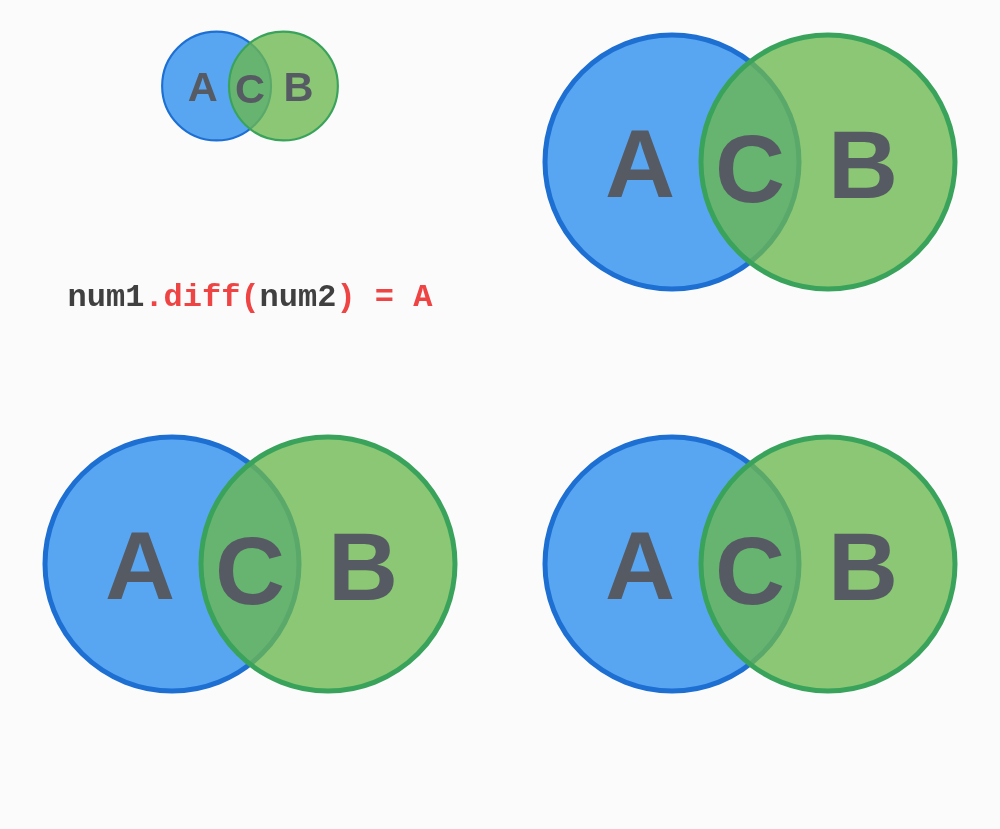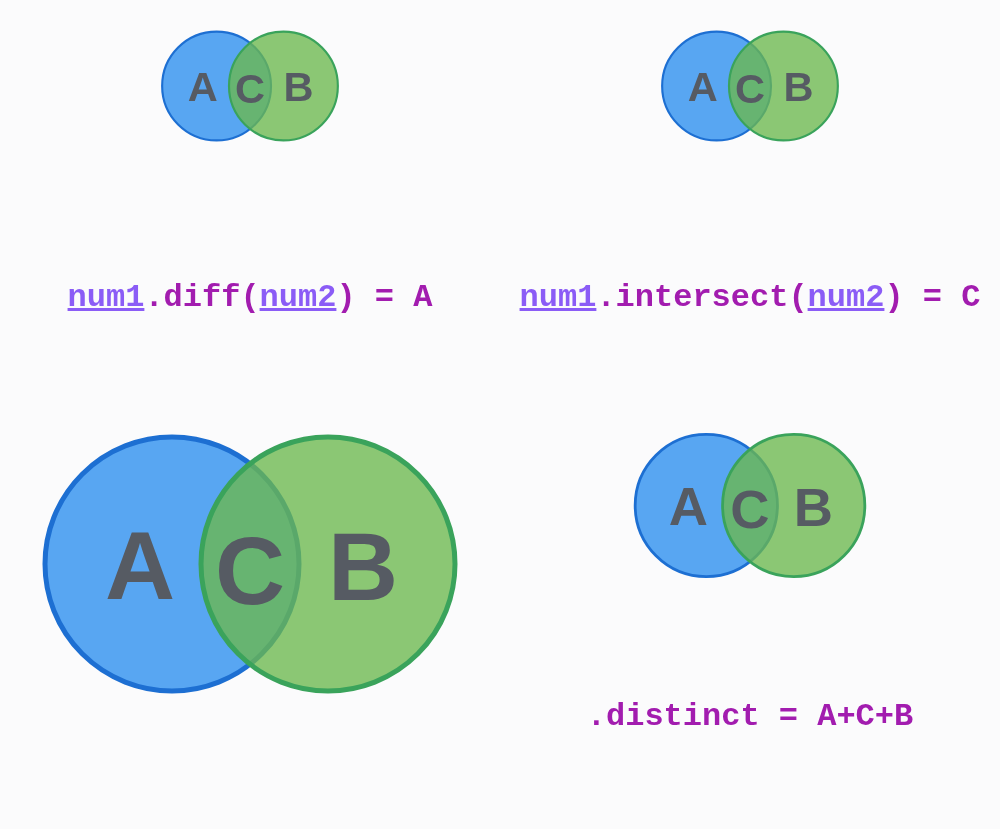--- a/index.html
+++ b/index.html
@@ -37,22 +37,22 @@
     font-family: "Liberation Mono", "DejaVu Sans Mono", monospace;
     font-weight: bold;
     font-size: 32px;
     line-height: 45px;
     text-align: center;
     white-space: pre;
   }
   .caption.m-normal { margin-top: 42px; }
   .caption.m-single2 { margin-top: 44px; }
   .caption.m-double { margin-top: 24px; }
-  .seg-purple { color: #8b5cf6; text-decoration: underline; }
-  .seg-gray { color: #a21caf; }
+  .seg-purple { color: #404040; }
+  .seg-gray { color: #ef4444; }
 </style>
 </head>
 <body>
 
 <div class="grid">
 
   <div class="cell row1">
     <svg class="venn" width="420" height="266" viewBox="0 0 420 266">
       <circle cx="132" cy="133" r="127" stroke-width="5" fill="#58a6f2"></circle>
       <circle cx="132" cy="133" r="127" fill="none" stroke-width="5" stroke="#1d6fd2"></circle>
@@ -70,23 +70,20 @@
   <div class="cell row1">
     <svg class="venn" width="420" height="266" viewBox="0 0 420 266">
       <circle cx="132" cy="133" r="127" stroke-width="5" fill="#58a6f2"></circle>
       <circle cx="132" cy="133" r="127" fill="none" stroke-width="5" stroke="#1d6fd2"></circle>
       <circle cx="288" cy="133" r="127" stroke-width="5" fill="rgba(108,185,77,0.78)"></circle>
       <circle cx="288" cy="133" r="127" fill="none" stroke-width="5" stroke="#3aa35b"></circle>
       <text class="set-label" x="100" y="168">A</text>
       <text class="set-label" x="210" y="173">C</text>
       <text class="set-label" x="323" y="169">B</text>
     </svg>
-    <div class="caption m-normal">
-      <div class="caption-line"><span class="seg-purple">num1</span><span class="seg-gray">.intersect(</span><span class="seg-purple">num2</span><span class="seg-gray">) = C</span></div>
-    </div>
   </div>
 
   <div class="cell row2">
     <svg class="venn" width="420" height="266" viewBox="0 0 420 266">
       <circle cx="132" cy="133" r="127" stroke-width="5" fill="#58a6f2"></circle>
       <circle cx="132" cy="133" r="127" fill="none" stroke-width="5" stroke="#1d6fd2"></circle>
       <circle cx="288" cy="133" r="127" stroke-width="5" fill="rgba(108,185,77,0.78)"></circle>
       <circle cx="288" cy="133" r="127" fill="none" stroke-width="5" stroke="#3aa35b"></circle>
       <text class="set-label" x="100" y="168">A</text>
       <text class="set-label" x="210" y="173">C</text>
@@ -98,17 +95,16 @@
     <svg class="venn" width="420" height="266" viewBox="0 0 420 266">
       <circle cx="132" cy="133" r="127" stroke-width="5" fill="#58a6f2"></circle>
       <circle cx="132" cy="133" r="127" fill="none" stroke-width="5" stroke="#1d6fd2"></circle>
       <circle cx="288" cy="133" r="127" stroke-width="5" fill="rgba(108,185,77,0.78)"></circle>
       <circle cx="288" cy="133" r="127" fill="none" stroke-width="5" stroke="#3aa35b"></circle>
       <text class="set-label" x="100" y="168">A</text>
       <text class="set-label" x="210" y="173">C</text>
       <text class="set-label" x="323" y="169">B</text>
     </svg>
     <div class="caption m-double">
-      <div class="caption-line"><span class="seg-gray">.distinct = A+C+B</span></div>
     </div>
   </div>
 
 </div>
 
 </body></html>

